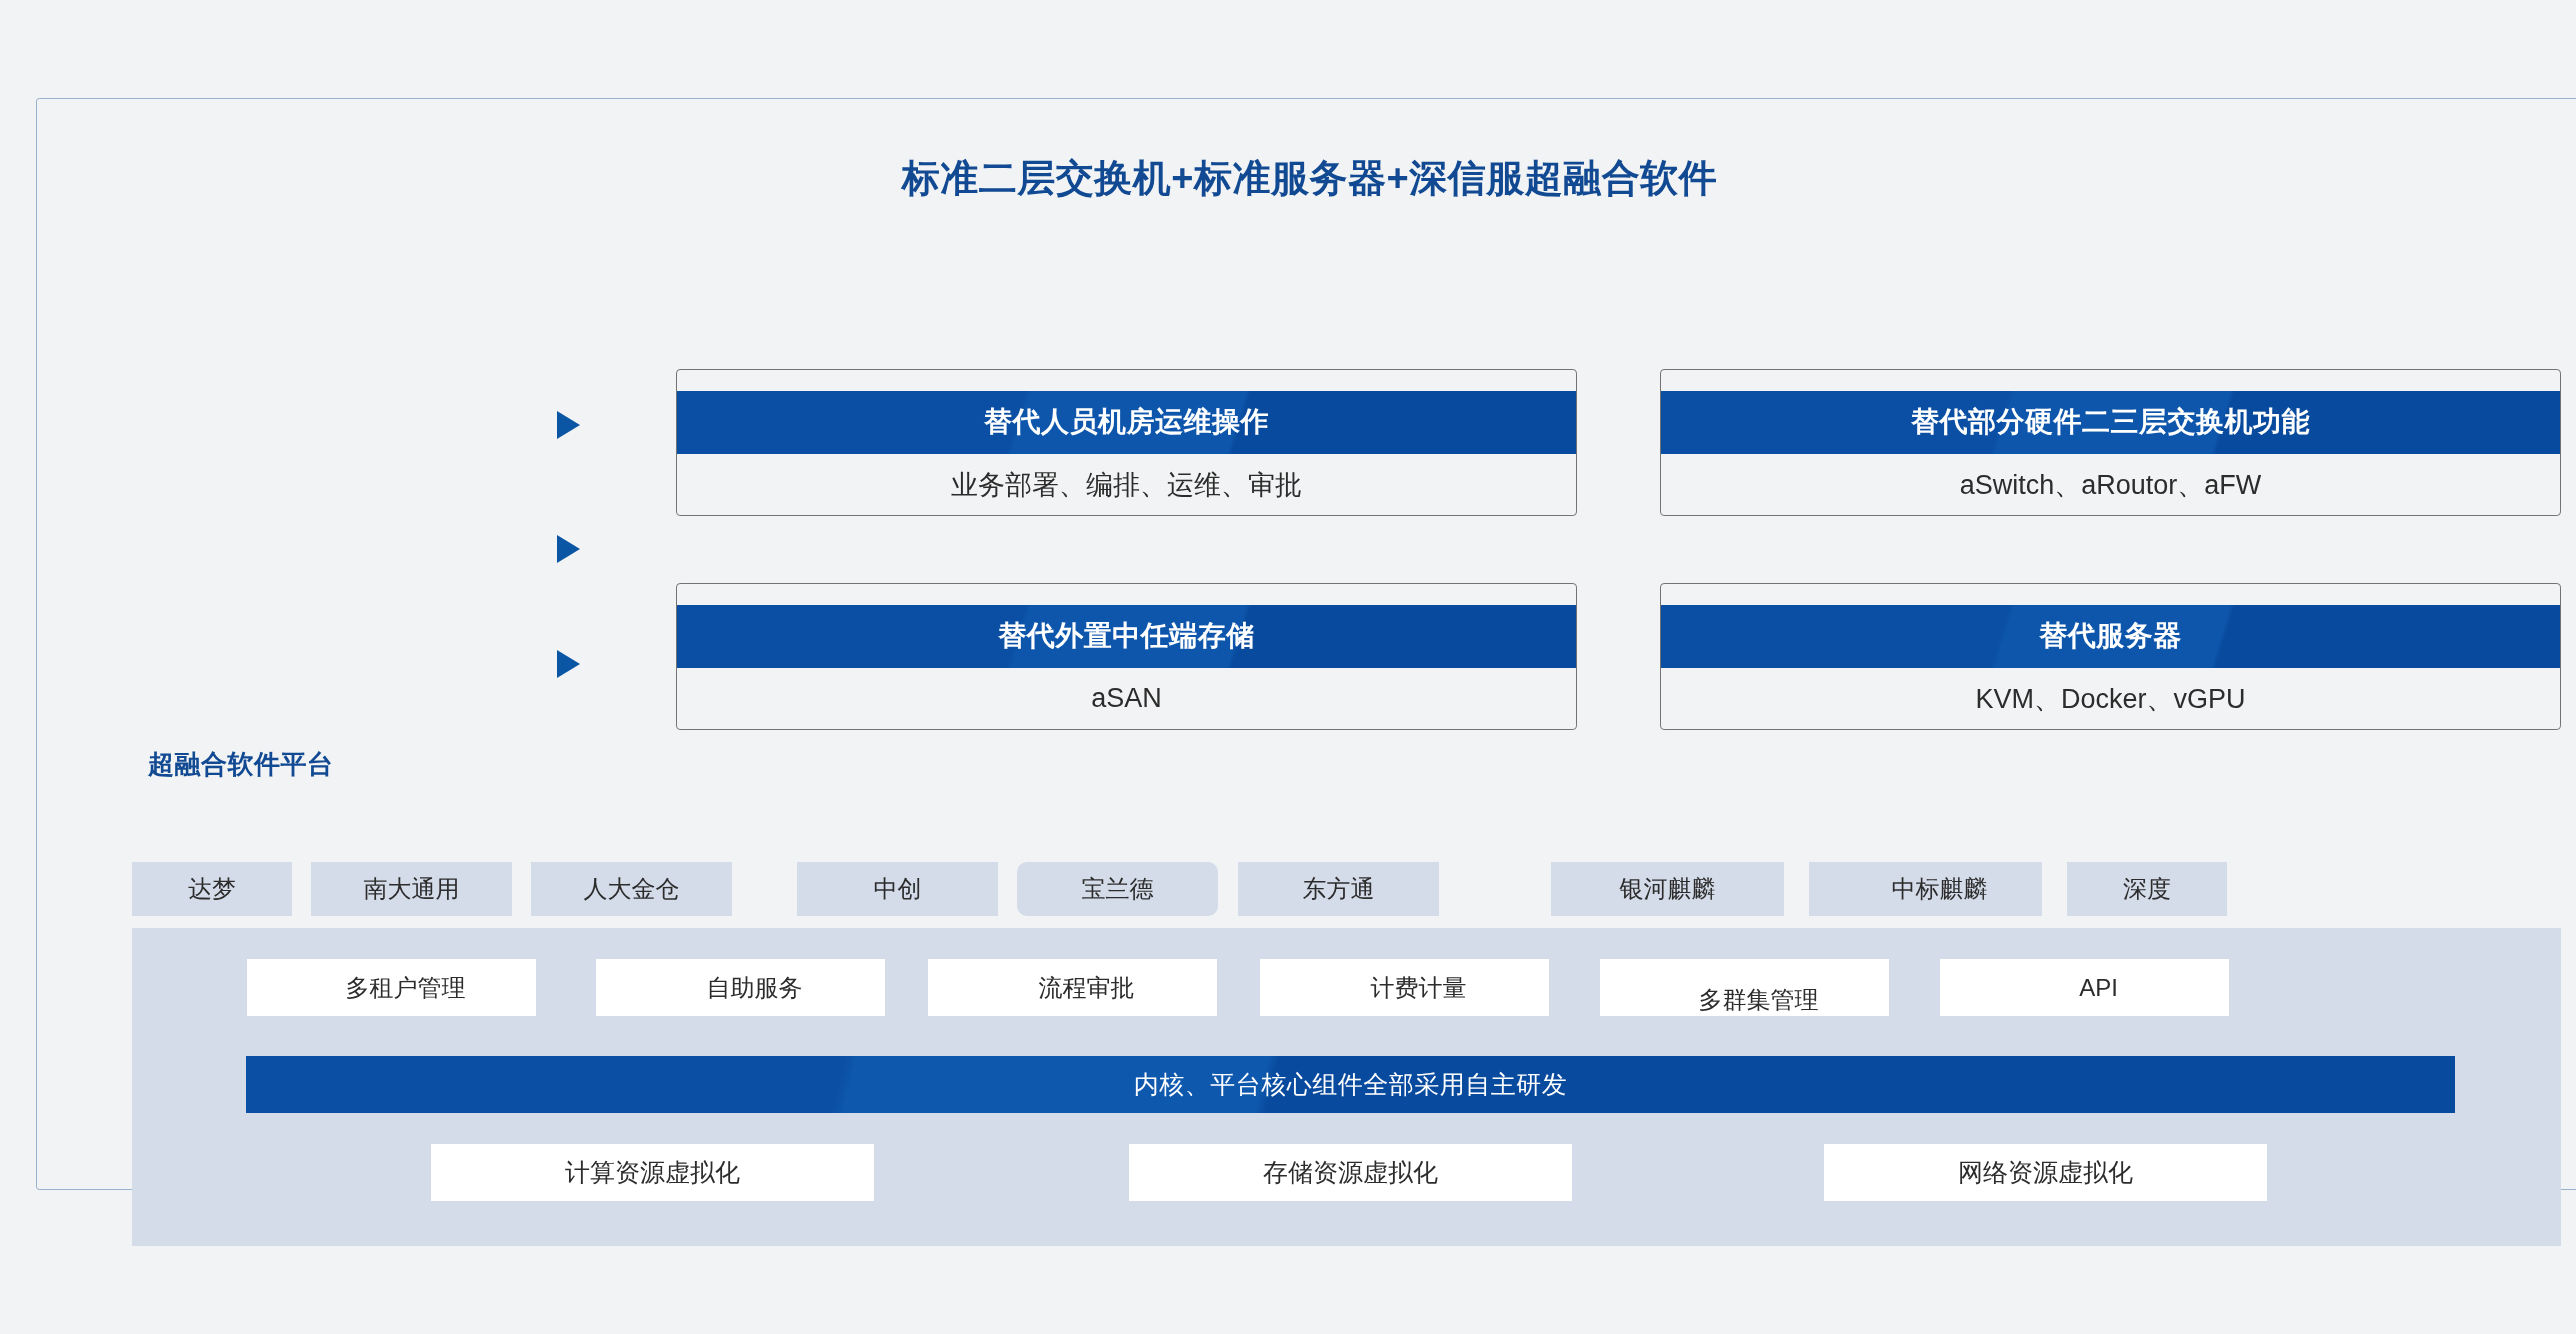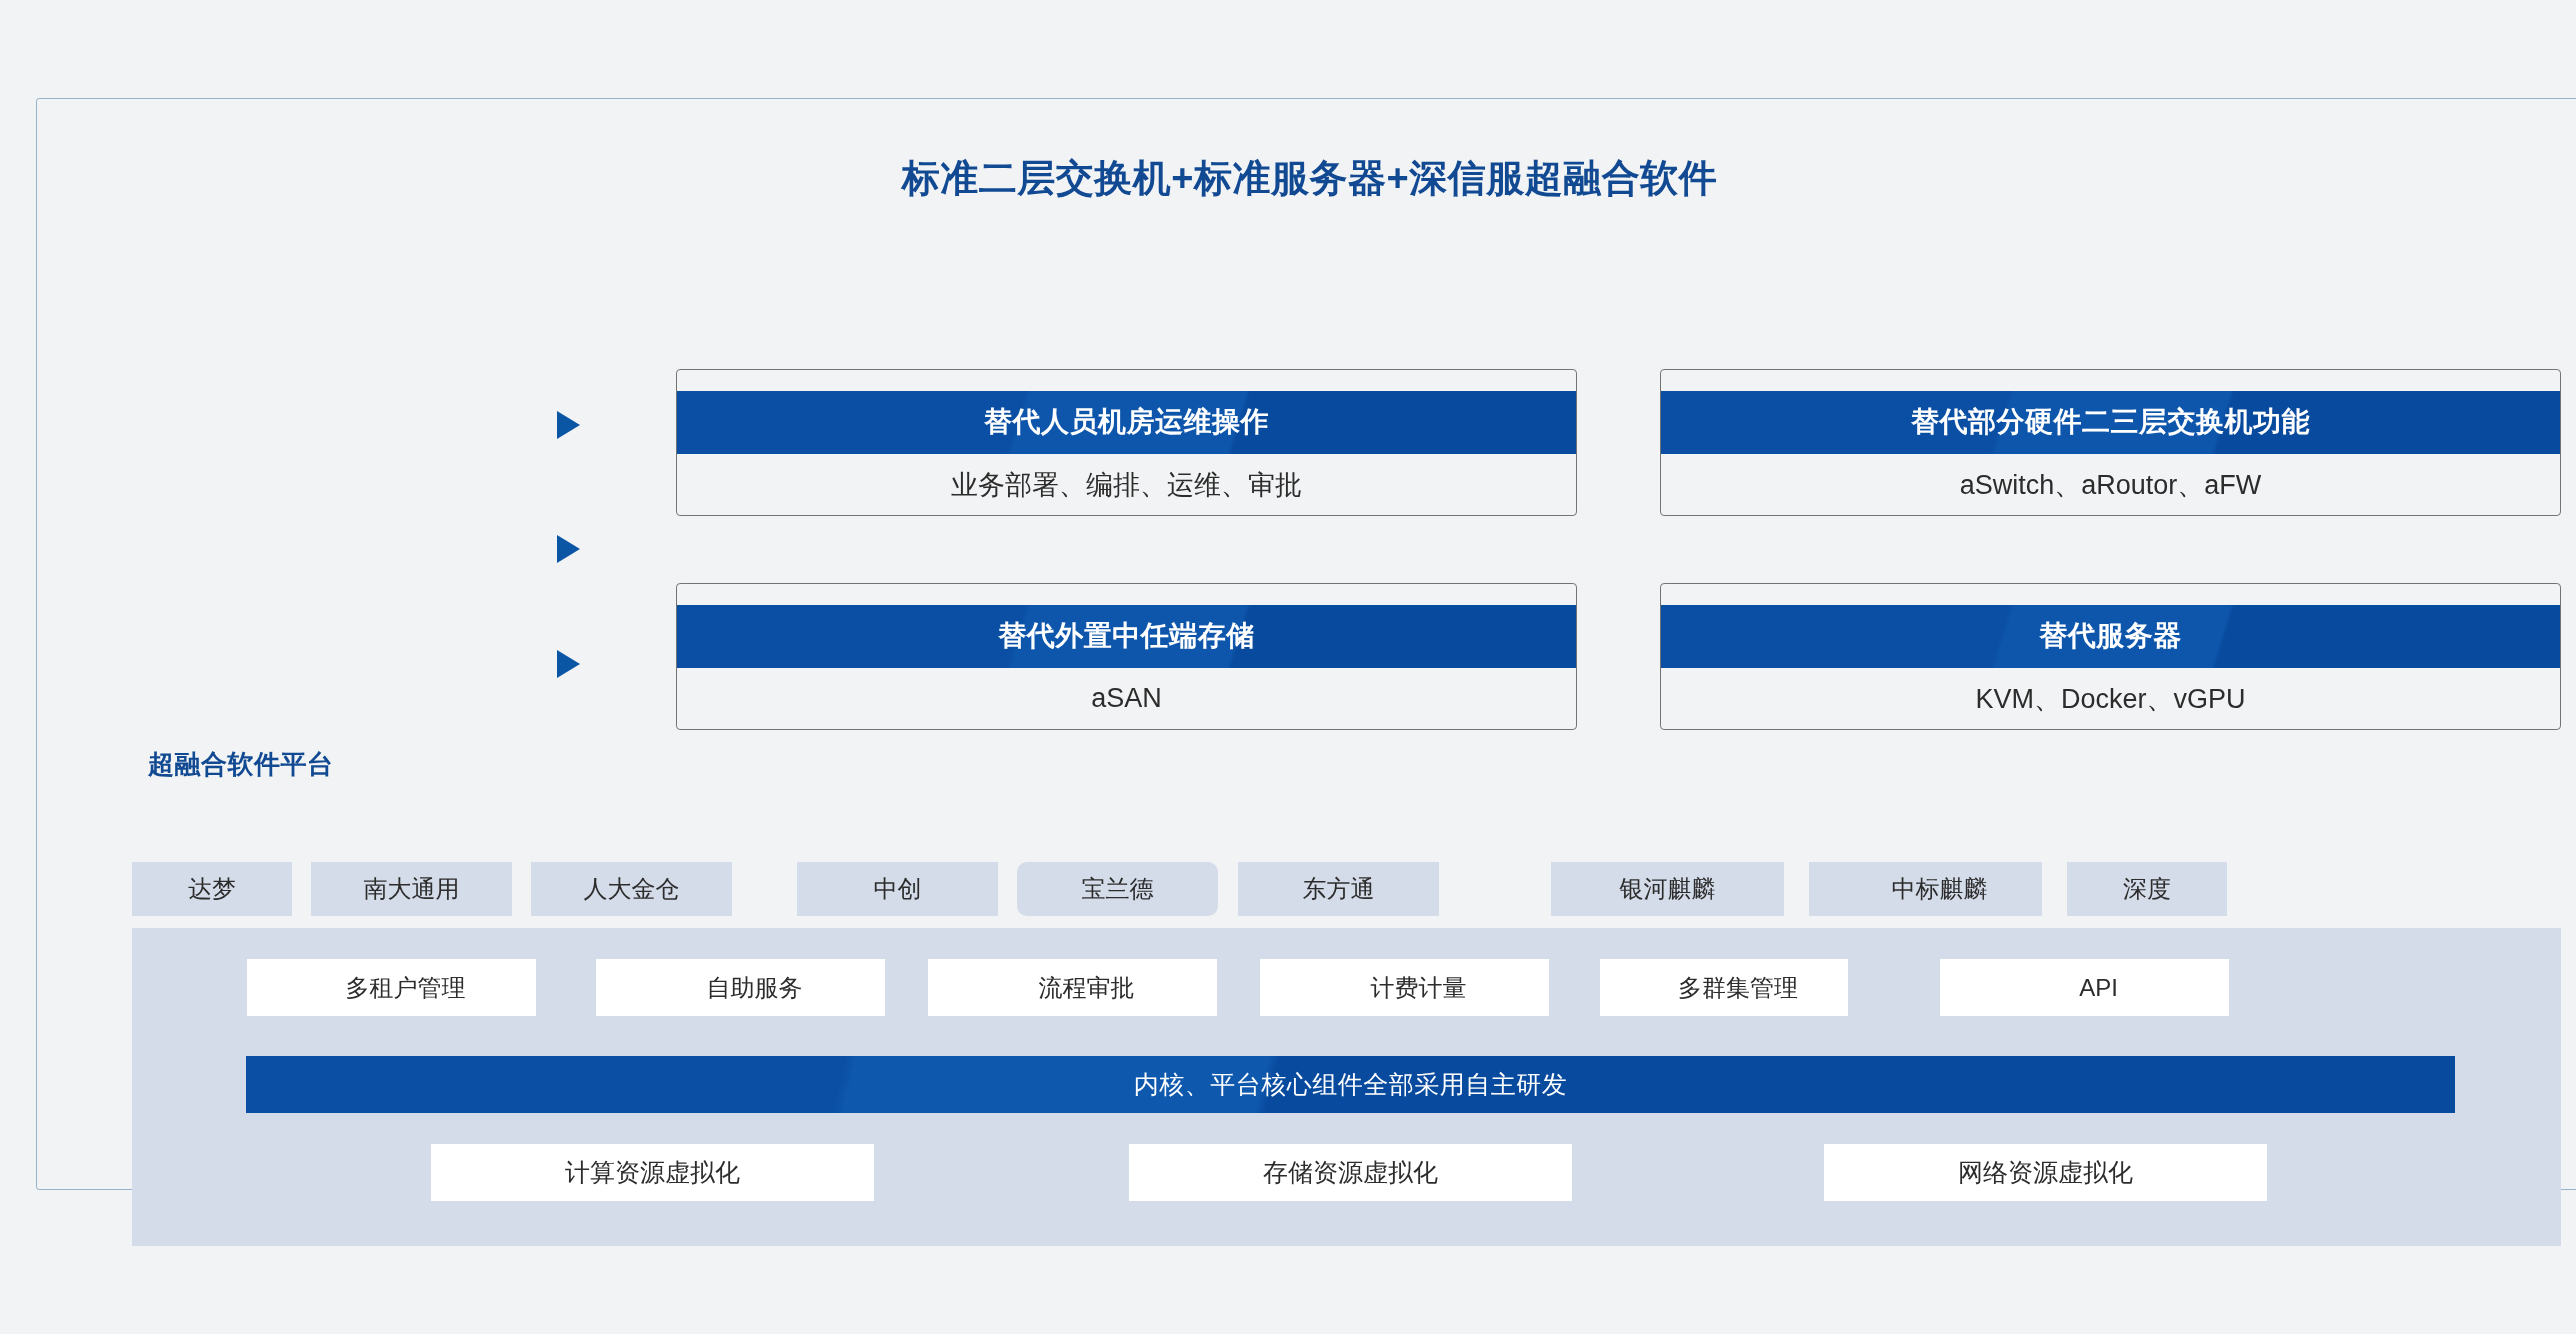--- a/index.html
+++ b/index.html
@@ -293,21 +293,21 @@
         </div>
         <div class="feature-chip" style="left: 464px; width: 289px;">
           <span>自助服务</span>
         </div>
         <div class="feature-chip" style="left: 796px; width: 289px;">
           <span>流程审批</span>
         </div>
         <div class="feature-chip" style="left: 1128px; width: 289px;">
           <span>计费计量</span>
         </div>
-        <div class="feature-chip" style="left: 1468px; width: 248px;">
+        <div class="feature-chip" style="left: 1468px; width: 289px; align-items: flex-end;">
           <span>多群集管理</span>
         </div>
         <div class="feature-chip" style="left: 1808px; width: 289px;">
           <span>API</span>
         </div>
       </div>
 
     <div class="kernel-banner">内核、平台核心组件全部采用自主研发</div>
 
     <div class="virt-row" id="virt-row">

